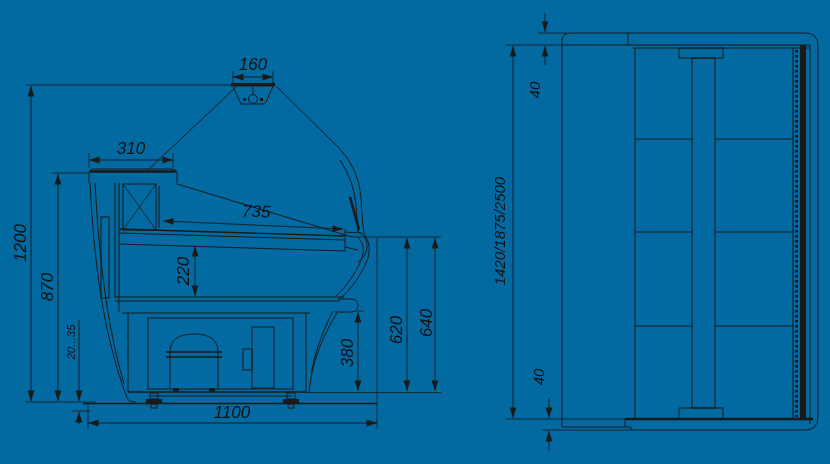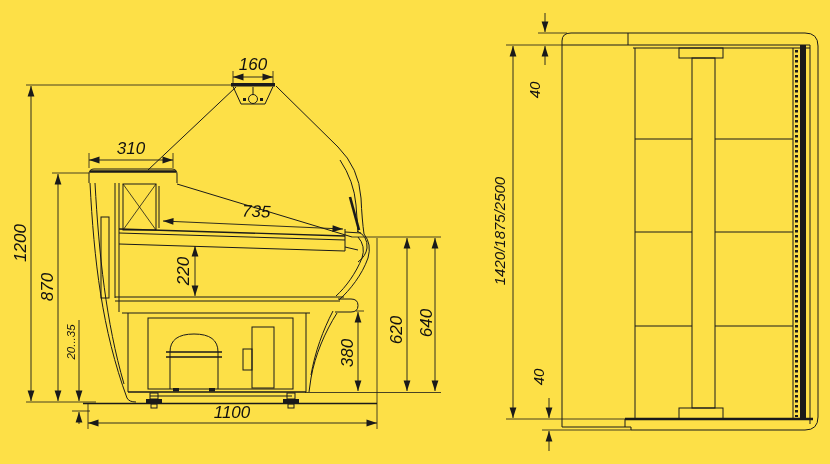--- a/index.html
+++ b/index.html
@@ -1,16 +1,16 @@
 <!DOCTYPE html>
 <html><head>
 <meta charset="utf-8">
 <style>
   html,body{margin:0;padding:0;background:#ffffff;}
-  .stage{width:830px;height:464px;background:#fde047;position:relative;overflow:hidden;}
+  .stage{width:830px;height:464px;background:#0369a1;position:relative;overflow:hidden;}
   svg{display:block;}
   .ln   {stroke:#1a1a1a;stroke-width:1;fill:none;}
   .thin {stroke:#1a1a1a;stroke-width:0.8;fill:none;}
   .med  {stroke:#1a1a1a;stroke-width:1.3;fill:none;}
   .thick{stroke:#1a1a1a;stroke-width:2.6;fill:none;}
   .fill {fill:#1a1a1a;stroke:none;}
   .dim  {stroke:#1a1a1a;stroke-width:0.9;fill:none;}
   text{font-family:"Liberation Sans","DejaVu Sans",sans-serif;
        font-style:italic;fill:#111;}
   .t17{font-size:17px;}

